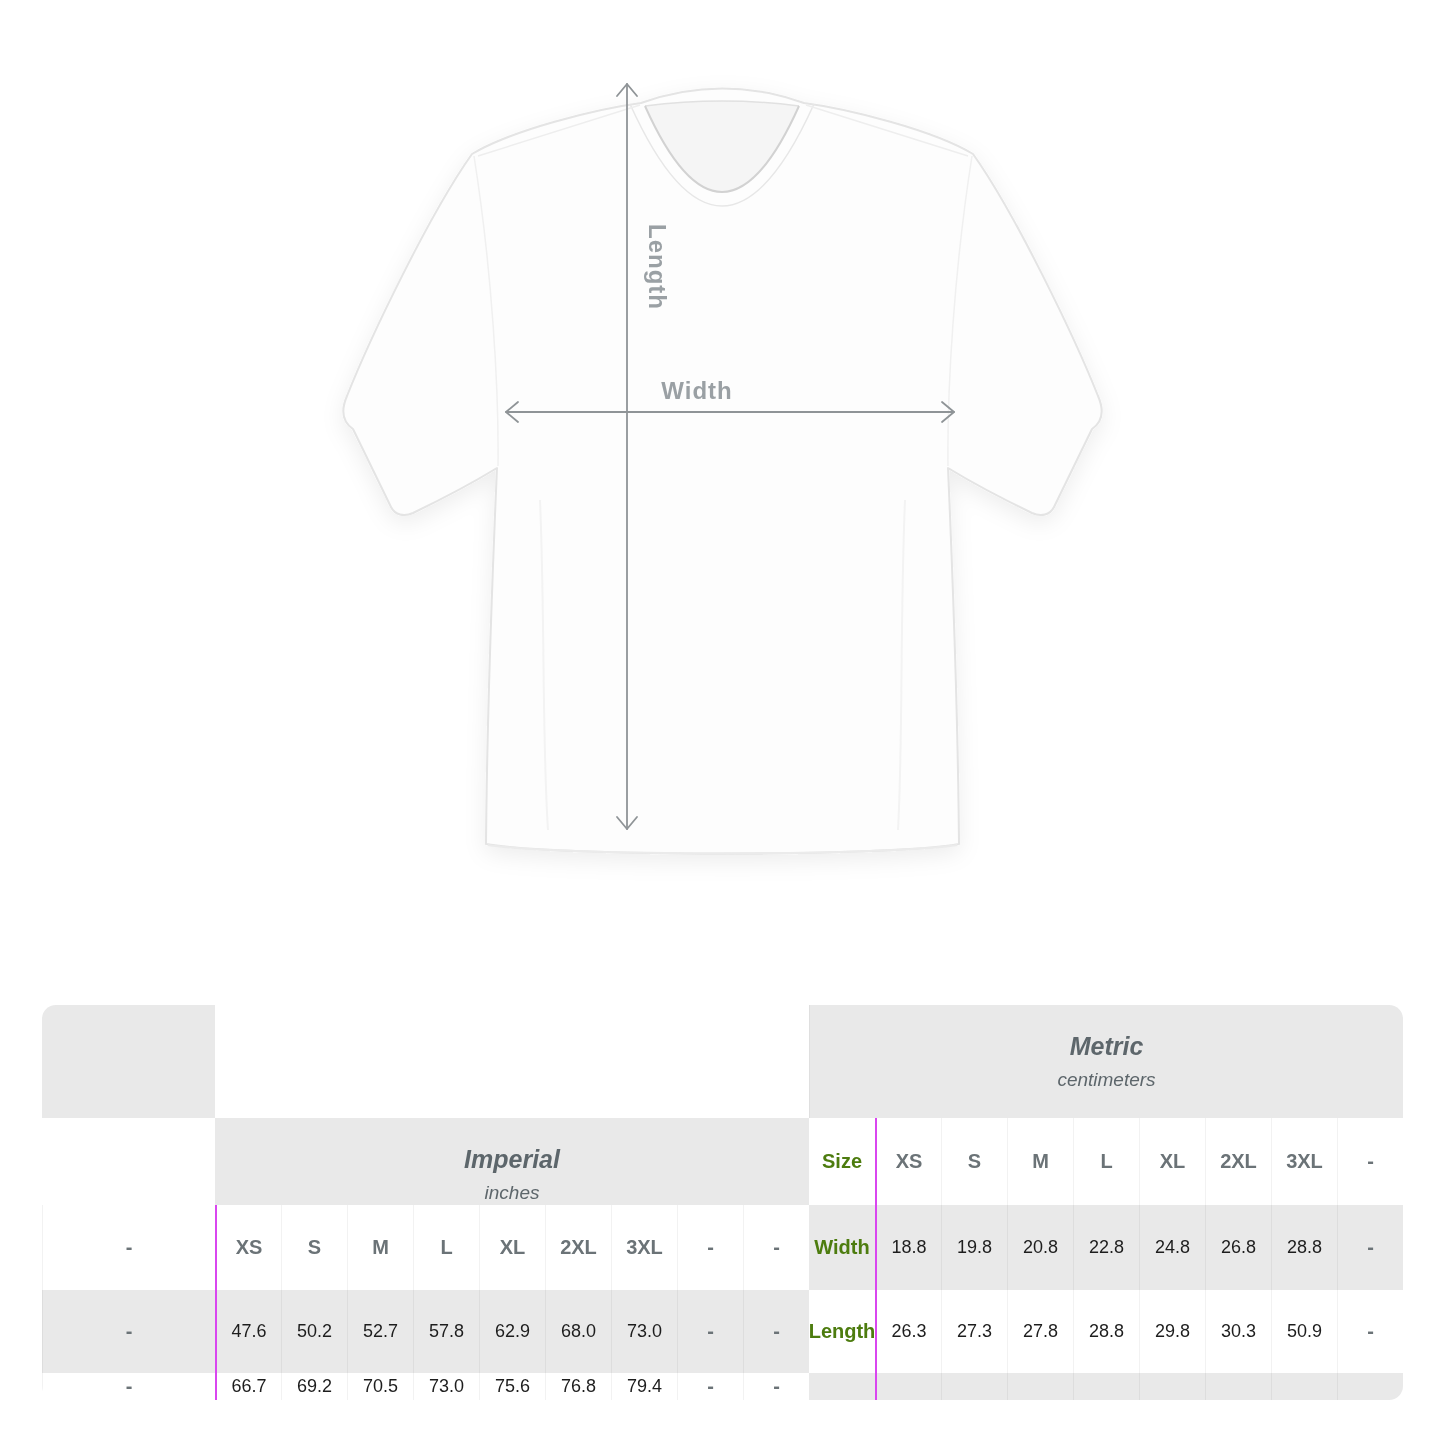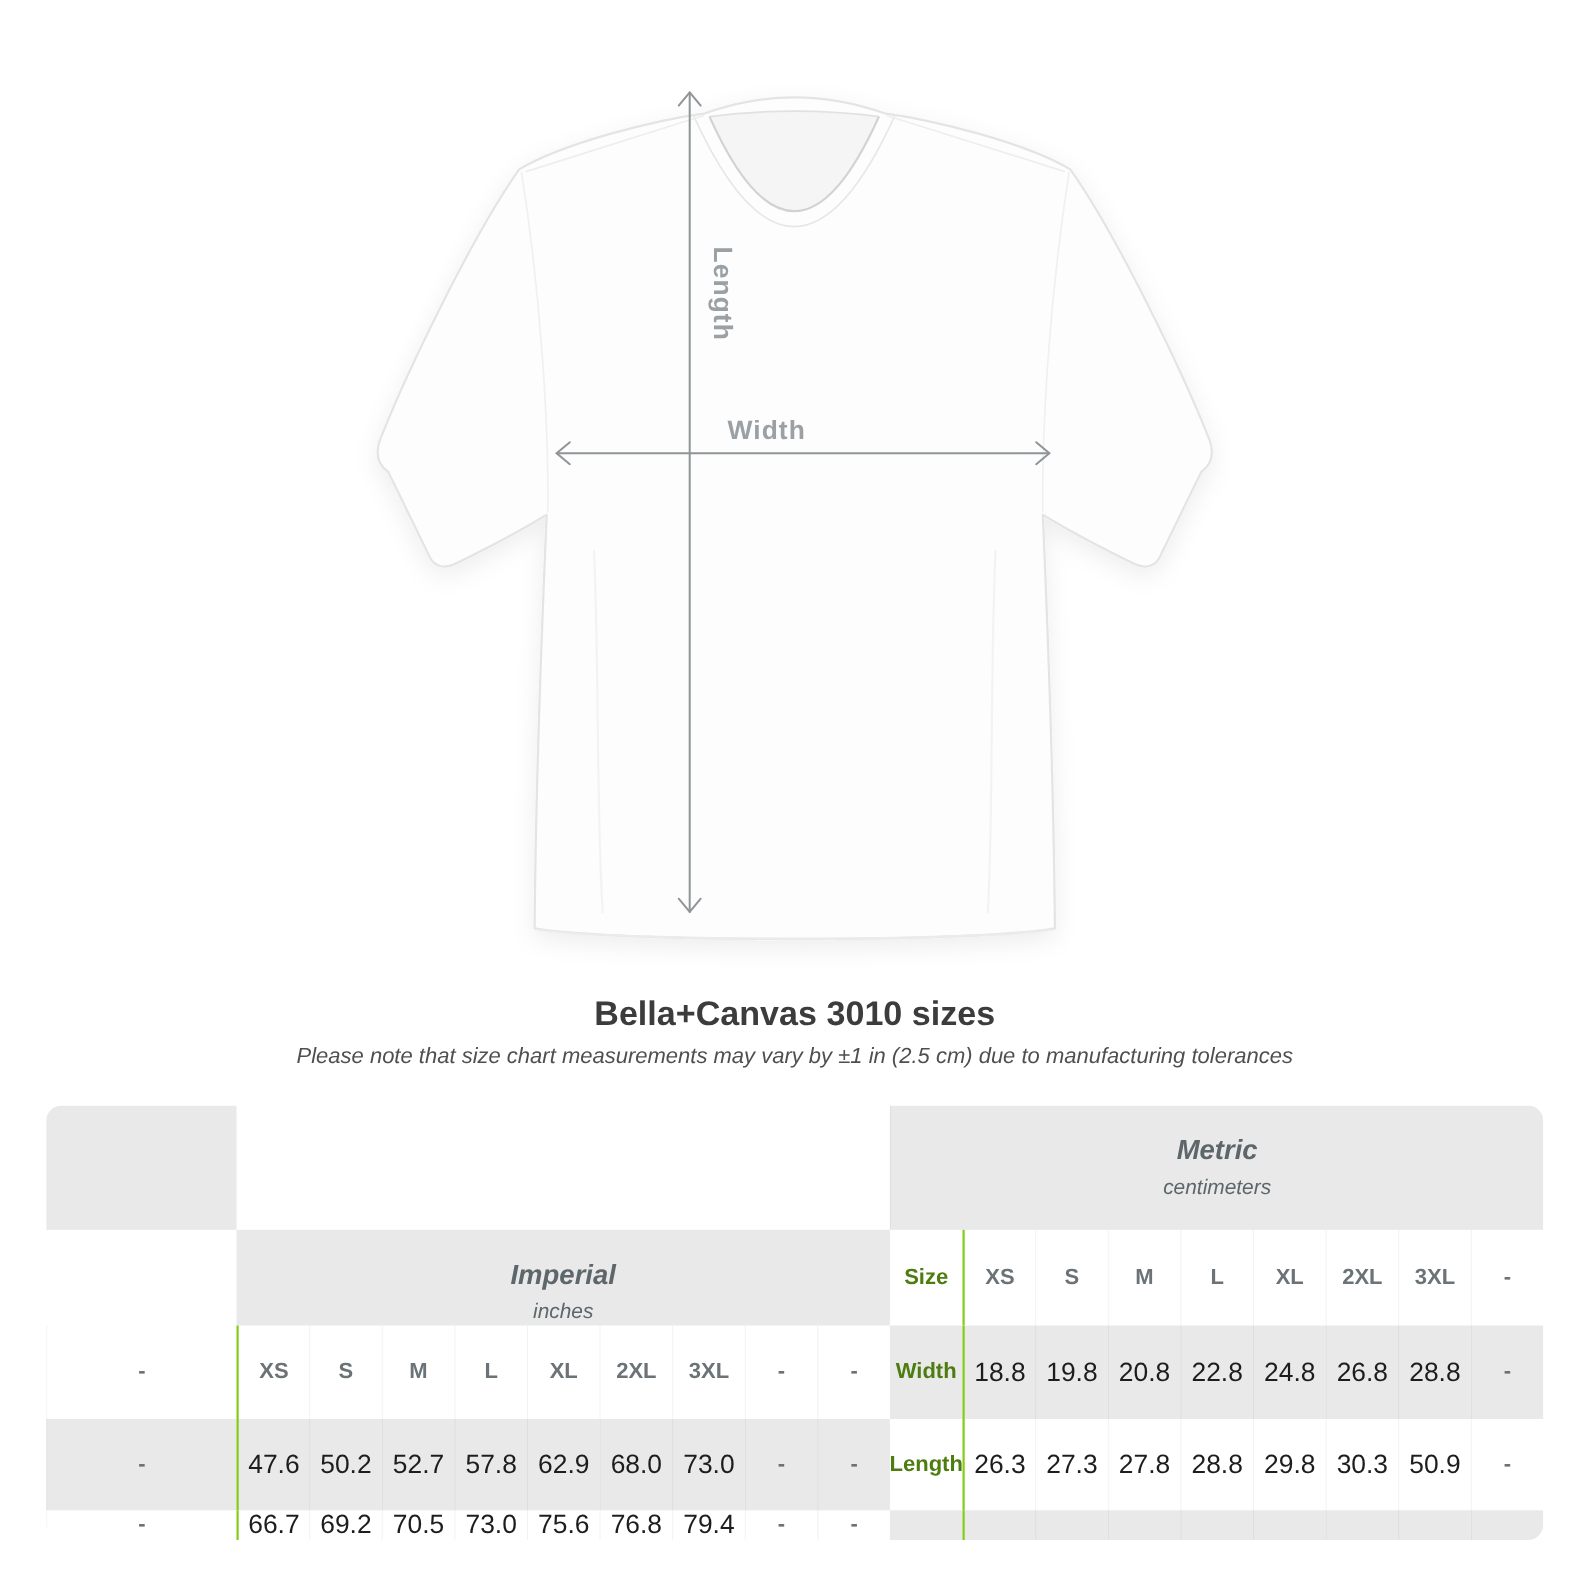--- a/index.html
+++ b/index.html
@@ -41,28 +41,28 @@
   }
   .hcell { background: #e9e9e9; flex-direction: column; justify-content: flex-start; padding-top: 26px; }
   .hcell .group-label { font-size: 25px; font-weight: 700; font-style: italic; color: #5d666b; line-height: 30px; }
   .hcell .group-sub   { font-size: 19px; font-style: italic; color: #5d666b; line-height: 24px; margin-top: 7px; }
   .h-blank   { grid-column: 1; }
   .h-imperial{ grid-column: 2 / span 9; }
   .h-metric  { grid-column: 11 / span 9; }
 
   .row-label { font-size: 20px; font-weight: 700; color: #4d7c0f; }
   .size-head { font-size: 20px; font-weight: 700; color: #6b7377; }
-  .num       { font-size: 24px; font-weight: 400; color: #1d1d1d; text-align: right; }
+  .num       { font-size: 18px; font-weight: 400; color: #1d1d1d; text-align: right; }
   .dash      { font-size: 20px; font-weight: 700; color: #6b7377; }
 
   .stripe { background: #e9e9e9; }
   .footer-cell { background: #e9e9e9; }
 
   .vline       { border-left: 1px solid rgba(0,0,0,0.05); }
-  .vline-strong{ border-left: 2px solid #84cc16; }
+  .vline-strong{ border-left: 2px solid #d946ef; }
   .h-metric.vline-soft { border-left: 1px solid rgba(0,0,0,0.04); }
 </style>
 </head>
 <body>
 
 <div class="stage">
 
   <div class="shirt-area">
     <svg width="1445" height="900" viewBox="0 0 1445 900">
       <defs>
@@ -118,24 +118,20 @@
           <path d="M 506 412 L 954 412"></path>
           <path d="M 518 402 L 506 412 L 518 422"></path>
           <path d="M 942 402 L 954 412 L 942 422"></path>
         </g>
       </g>
       <text class="dim-text" transform="translate(649 224) rotate(90)">Length</text>
       <text class="dim-text" x="697" y="399" text-anchor="middle">Width</text>
     </svg>
   </div>
 
-  <div class="caption">
-    <h1 class="page-title">Bella+Canvas 3010 sizes</h1>
-    <p class="page-subtitle">Please note that size chart measurements may vary by ±1 in (2.5 cm) due to manufacturing tolerances</p>
-  </div>
 
   <div class="size-table">
 
     <div class="tcell hcell h-blank"></div>
     <div class="tcell hcell h-metric vline-soft">
       <div class="group-label">Metric</div>
       <div class="group-sub">centimeters</div>
     </div>
     <div class="tcell hcell h-imperial">
       <div class="group-label">Imperial</div>

